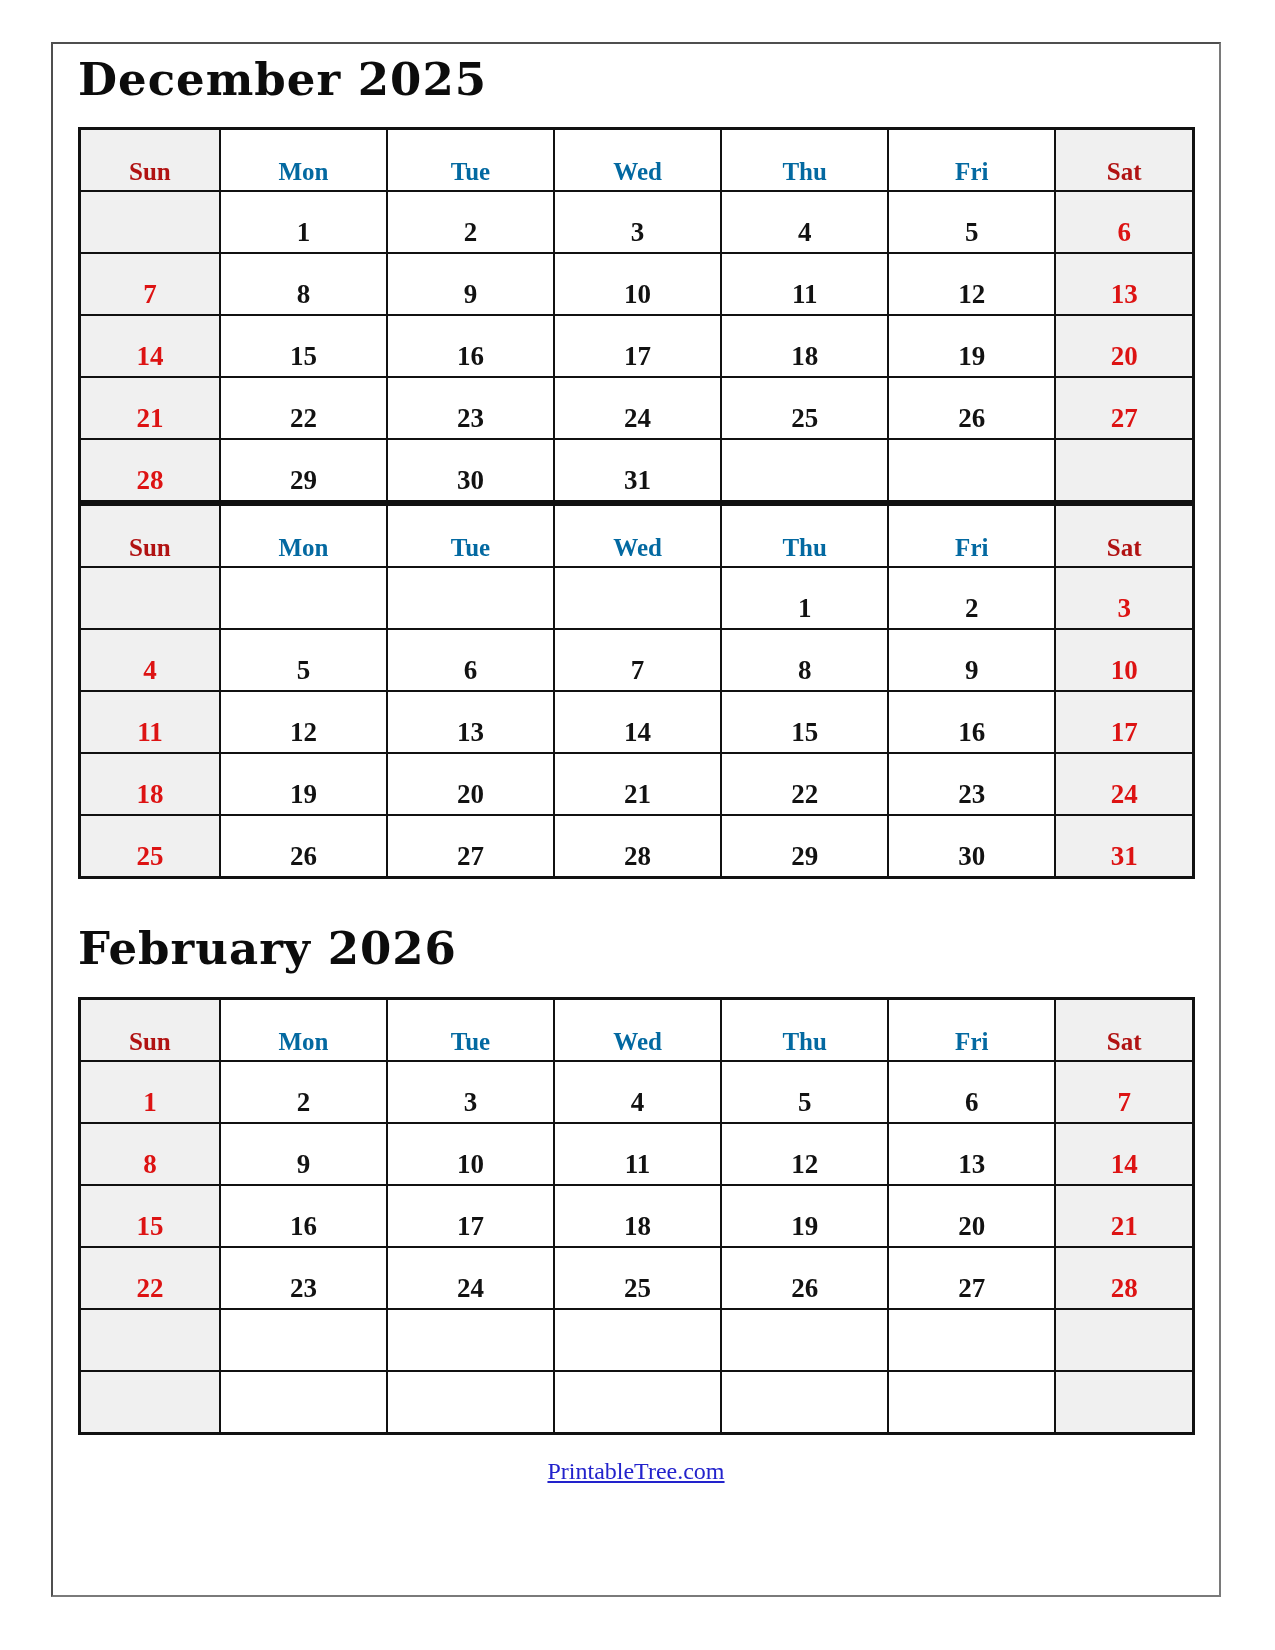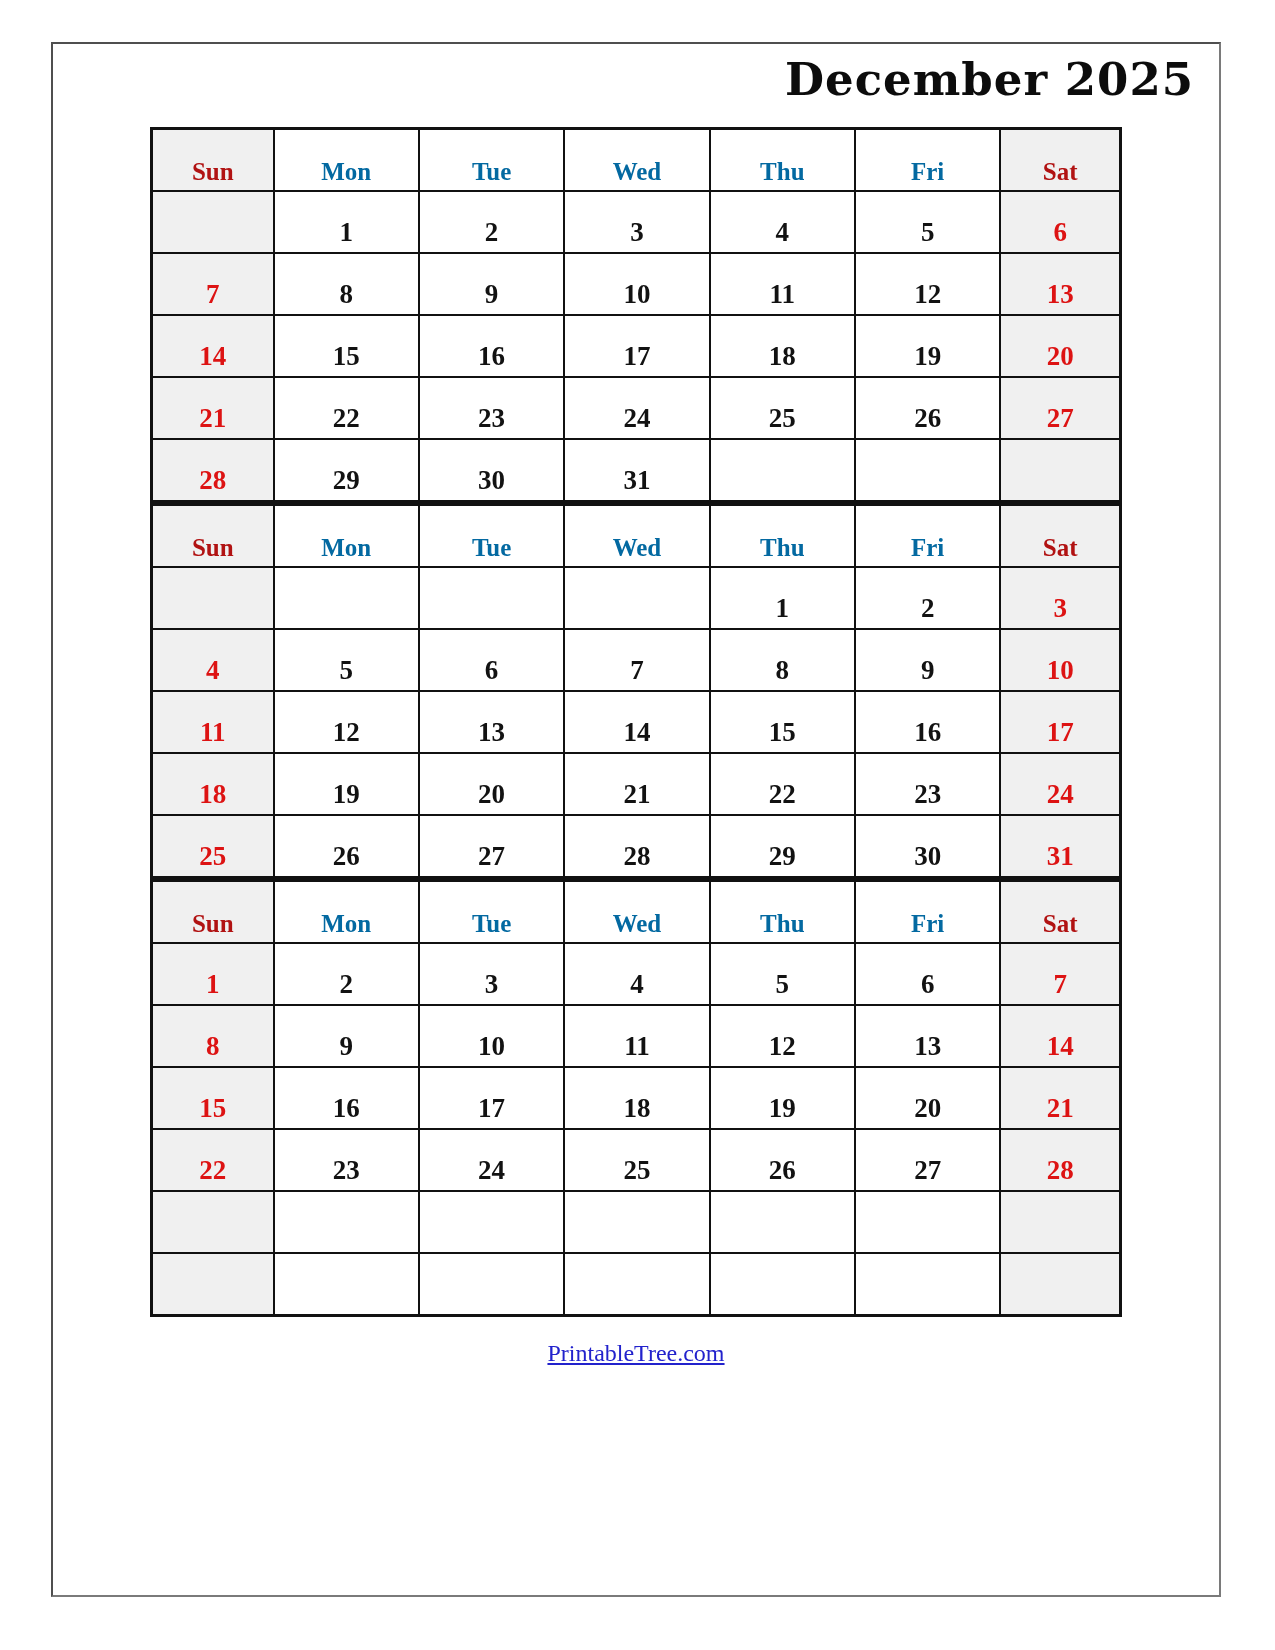--- a/index.html
+++ b/index.html
@@ -22,36 +22,36 @@
     border-bottom-color: #7a7a7a;
     background: #ffffff;
     overflow: hidden;
     box-sizing: border-box;
   }
   .months {
     padding: 0 25px;
   }
   .month-title {
     margin: 0;
-    text-align: right;
+    text-align: left;
     font-family: "DejaVu Serif", serif;
     font-weight: 800;
     font-size: 45px;
     line-height: 52px;
     color: #0c0c0c;
     letter-spacing: 1px;
   }
   .month-dec .month-title { margin-top: 10px; margin-bottom: 21px; }
   .month-jan .month-title { margin-top: 26px; margin-bottom: 28px; }
   .month-feb .month-title { margin-top: 44px; margin-bottom: 22px; }
 
   table.cal {
     border-collapse: collapse;
     table-layout: fixed;
-    width: 972px;
+    width: 1117px;
     margin: 0 auto;
     border: 3px solid #111111;
   }
   table.cal th, table.cal td {
     border: 2px solid #111111;
     height: 56px;
     vertical-align: bottom;
     text-align: center;
     padding: 0 0 4px 0;
     background: #ffffff;
@@ -237,20 +237,21 @@
               <td>28</td>
               <td>29</td>
               <td>30</td>
               <td class="sat-col">31</td>
             </tr>
           </tbody>
       </table>
     </section>
 
     <section class="month month-feb">
+      <h2 class="month-title">February 2026</h2>
       <table class="cal">
         <colgroup>
           <col class="c-sun">
             <col class="c-mid">
             <col class="c-mid">
             <col class="c-mid">
           <col class="c-mid">
             <col class="c-mid">
             <col class="c-sat">
         </colgroup>

